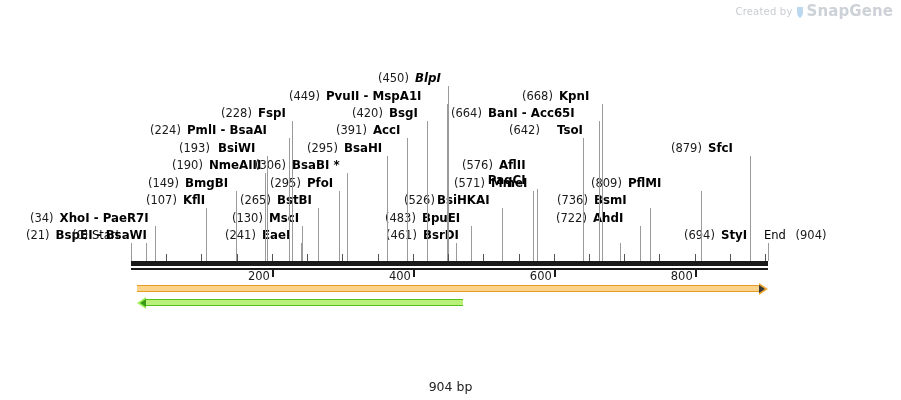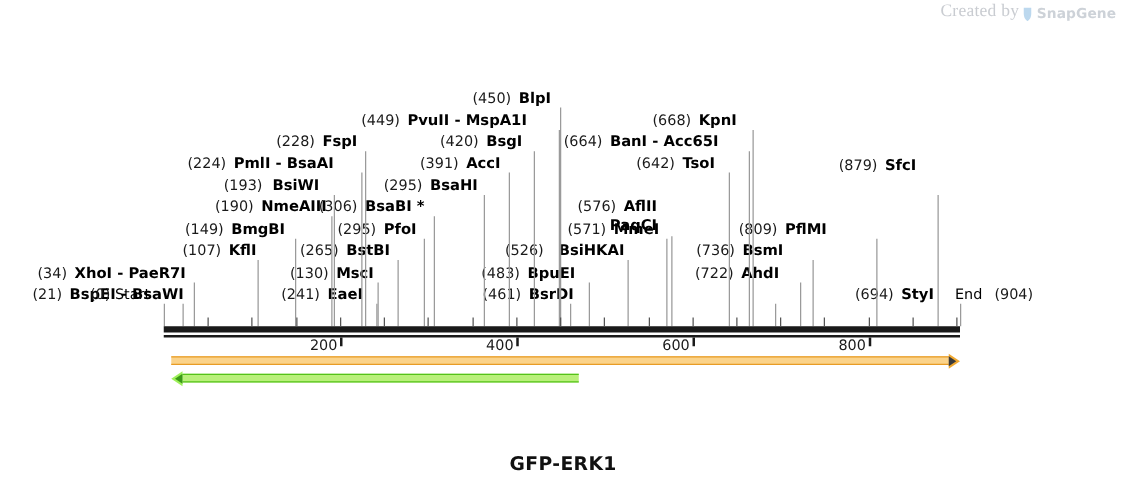--- a/index.html
+++ b/index.html
@@ -8,23 +8,23 @@
     font-family:"DejaVu Sans","Liberation Sans",sans-serif;
     -webkit-font-smoothing:antialiased;
   }
   #map{position:absolute;left:0;top:0;width:901px;height:400px;}
 
   
   .watermark{
     position:absolute;right:8px;top:2px;display:flex;align-items:center;gap:3px;
     font-size:9px;color:#c9ccd1;letter-spacing:.2px;
   }
-  .wm-created{font-size:14px;color:#c9ccd1;font-family:Liberation Serif, serif;}
+  .wm-created{font-size:10px;color:#c9ccd1;}
   .wm-logo{display:inline-block;width:8px;height:11px;position:relative;top:1px;}
-  .wm-name{font-size:11px;color:#cdd2d8;font-weight:600;letter-spacing:.1px;}
+  .wm-name{font-size:15px;color:#cdd2d8;font-weight:600;letter-spacing:.1px;}
 
   
   .lbl{
     position:absolute;white-space:nowrap;font-size:11.5px;color:#000;
     line-height:12px;
   }
   .lbl .pos{font-weight:400;font-size:11.5px;color:#1a1a1a;}
   .lbl .nm{font-weight:bold;font-size:11.8px;color:#000;}
 
   
@@ -83,34 +83,34 @@
       <div class="lbl" style="left: 221px; top: 107px;"><span class="pos">(228)</span><span class="nm" style="margin-left: 6px;">FspI</span></div>
       <div class="lbl" style="left: 225px; top: 229px;"><span class="pos">(241)</span><span class="nm" style="margin-left: 6px;">EaeI</span></div>
       <div class="lbl" style="left: 232px; top: 212px;"><span class="pos">(130)</span><span class="nm" style="margin-left: 6px;">MscI</span></div>
       <div class="lbl" style="left: 240px; top: 194px;"><span class="pos">(265)</span><span class="nm" style="margin-left: 6px;">BstBI</span></div>
       <div class="lbl" style="left: 270px; top: 177px;"><span class="pos">(295)</span><span class="nm" style="margin-left: 6px;">PfoI</span></div>
       <div class="lbl" style="left: 255px; top: 159px;"><span class="pos">(306)</span><span class="nm" style="margin-left: 6px;">BsaBI *</span></div>
       <div class="lbl" style="left: 307px; top: 142px;"><span class="pos">(295)</span><span class="nm" style="margin-left: 6px;">BsaHI</span></div>
       <div class="lbl" style="left: 336px; top: 124px;"><span class="pos">(391)</span><span class="nm" style="margin-left: 6px;">AccI</span></div>
       <div class="lbl" style="left: 352px; top: 107px;"><span class="pos">(420)</span><span class="nm" style="margin-left: 6px;">BsgI</span></div>
       <div class="lbl" style="left: 289px; top: 90px;"><span class="pos">(449)</span><span class="nm" style="margin-left: 6px;">PvuII - MspA1I</span></div>
-      <div class="lbl" style="left: 378px; top: 72px;"><span class="pos">(450)</span><span class="nm" style="margin-left: 6px;">BlpI</span></div>
+      <div class="lbl" style="left: 378px; top: 72px;"><span class="pos">(450)</span><span class="nm" style="margin-left: 6px; font-style: italic;">BlpI</span></div>
       <div class="lbl" style="left: 386px; top: 229px;"><span class="pos">(461)</span><span class="nm" style="margin-left: 6px;">BsrDI</span></div>
       <div class="lbl" style="left: 385px; top: 212px;"><span class="pos">(483)</span><span class="nm" style="margin-left: 6px;">BpuEI</span></div>
-      <div class="lbl" style="left: 404px; top: 194px;"><span class="pos">(526)</span><span class="nm" style="margin-left: 12px;">BsiHKAI</span></div>
+      <div class="lbl" style="left: 404px; top: 194px;"><span class="pos">(526)</span><span class="nm" style="margin-left: 2px;">BsiHKAI</span></div>
       <div class="lbl" style="left: 454px; top: 177px;"><span class="pos">(571)</span><span class="nm" style="margin-left: 6px;">MmeI</span></div>
       <div class="lbl" style="left: 462px; top: 159px;"><span class="pos">(576)</span><span class="nm" style="margin-left: 6px;">AflII</span><span class="nm2" style="margin-top: 3px;">PaqCI</span></div>
-      <div class="lbl" style="left: 509px; top: 124px;"><span class="pos">(642)</span><span class="nm" style="margin-left: 6px; text-align: center;">TsoI</span></div>
+      <div class="lbl" style="left: 509px; top: 124px;"><span class="pos">(642)</span><span class="nm" style="margin-left: 17px; text-align: center;">TsoI</span></div>
       <div class="lbl" style="left: 451px; top: 107px;"><span class="pos">(664)</span><span class="nm" style="margin-left: 6px;">BanI - Acc65I</span></div>
       <div class="lbl" style="left: 522px; top: 90px;"><span class="pos">(668)</span><span class="nm" style="margin-left: 6px;">KpnI</span></div>
       <div class="lbl" style="left: 684px; top: 229px;"><span class="pos">(694)</span><span class="nm" style="margin-left: 6px;">StyI</span></div>
       <div class="lbl" style="left: 556px; top: 212px;"><span class="pos">(722)</span><span class="nm" style="margin-left: 6px;">AhdI</span></div>
       <div class="lbl" style="left: 557px; top: 194px;"><span class="pos">(736)</span><span class="nm" style="margin-left: 6px;">BsmI</span></div>
       <div class="lbl" style="left: 591px; top: 177px;"><span class="pos">(809)</span><span class="nm" style="margin-left: 6px;">PflMI</span></div>
-      <div class="lbl" style="left: 671px; top: 126px;"><span class="pos">(879)</span><span class="nm" style="margin-left: 6px;">SfcI</span></div>
+      <div class="lbl" style="left: 671px; top: 142px;"><span class="pos">(879)</span><span class="nm" style="margin-left: 6px;">SfcI</span></div>
     </div>
   <div id="leaders">
       <div class="leader" style="left: 145.798px; top: 243px; height: 18px;"></div>
       <div class="leader" style="left: 154.958px; top: 226px; height: 35px;"></div>
       <div class="leader" style="left: 206.397px; top: 208px; height: 53px;"></div>
       <div class="leader" style="left: 235.992px; top: 191px; height: 70px;"></div>
       <div class="leader" style="left: 264.883px; top: 173px; height: 88px;"></div>
       <div class="leader" style="left: 266.997px; top: 156px; height: 105px;"></div>
       <div class="leader" style="left: 288.841px; top: 138px; height: 123px;"></div>
       <div class="leader" style="left: 291.659px; top: 121px; height: 140px;"></div>
@@ -190,14 +190,14 @@
         </div>
       </div>
       <div class="feat green" style="left: 136.637px; top: 299px; width: 326.251px;">
         <div class="feat-body" style="left: 9px; width: 317.251px;"></div>
         <div class="head" style="left: 0px;">
           <div class="head-in"></div>
         </div>
       </div>
     </div>
 
-  <div class="title" style="top:362px;">GFP-ERK1</div>
+  <div class="subtitle" style="top:379px;">904 bp</div>
 </div>
 
 </body></html>

